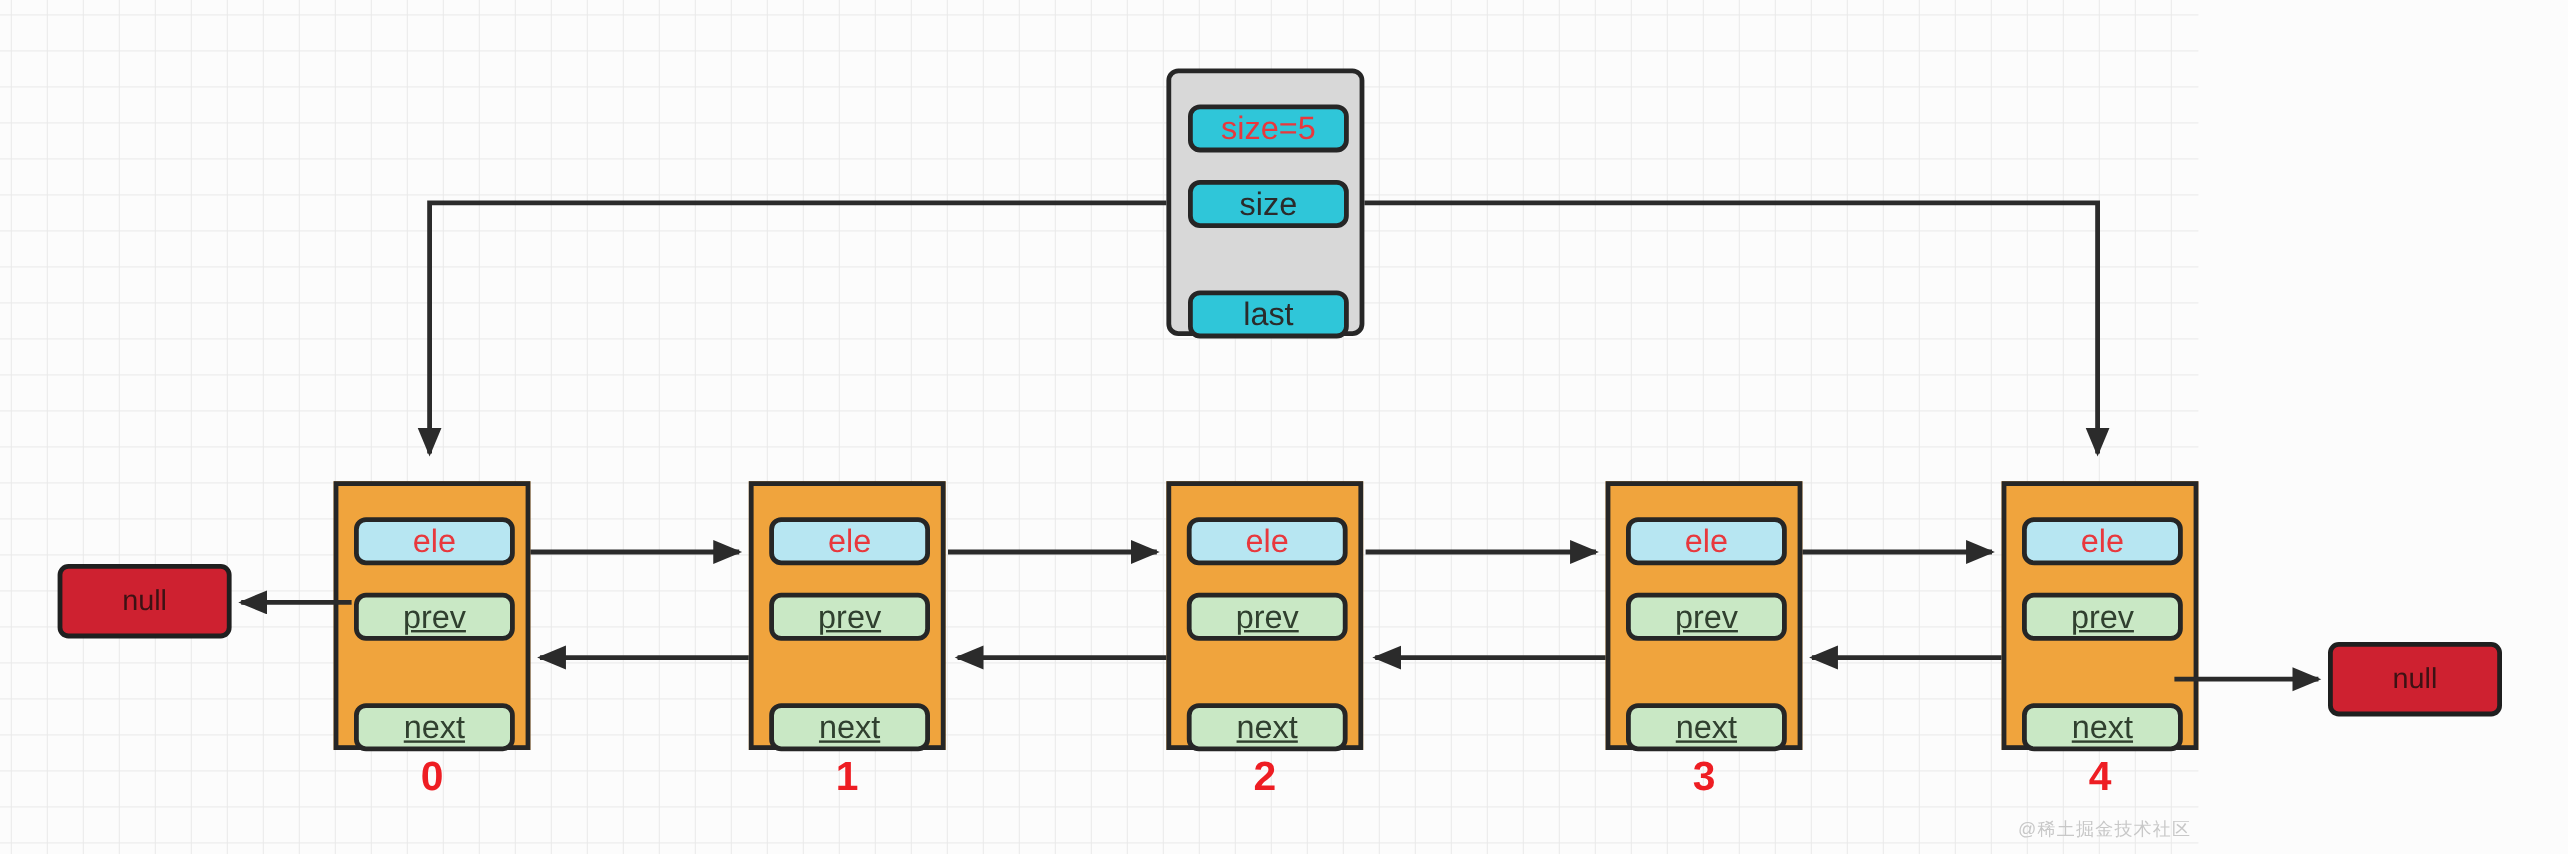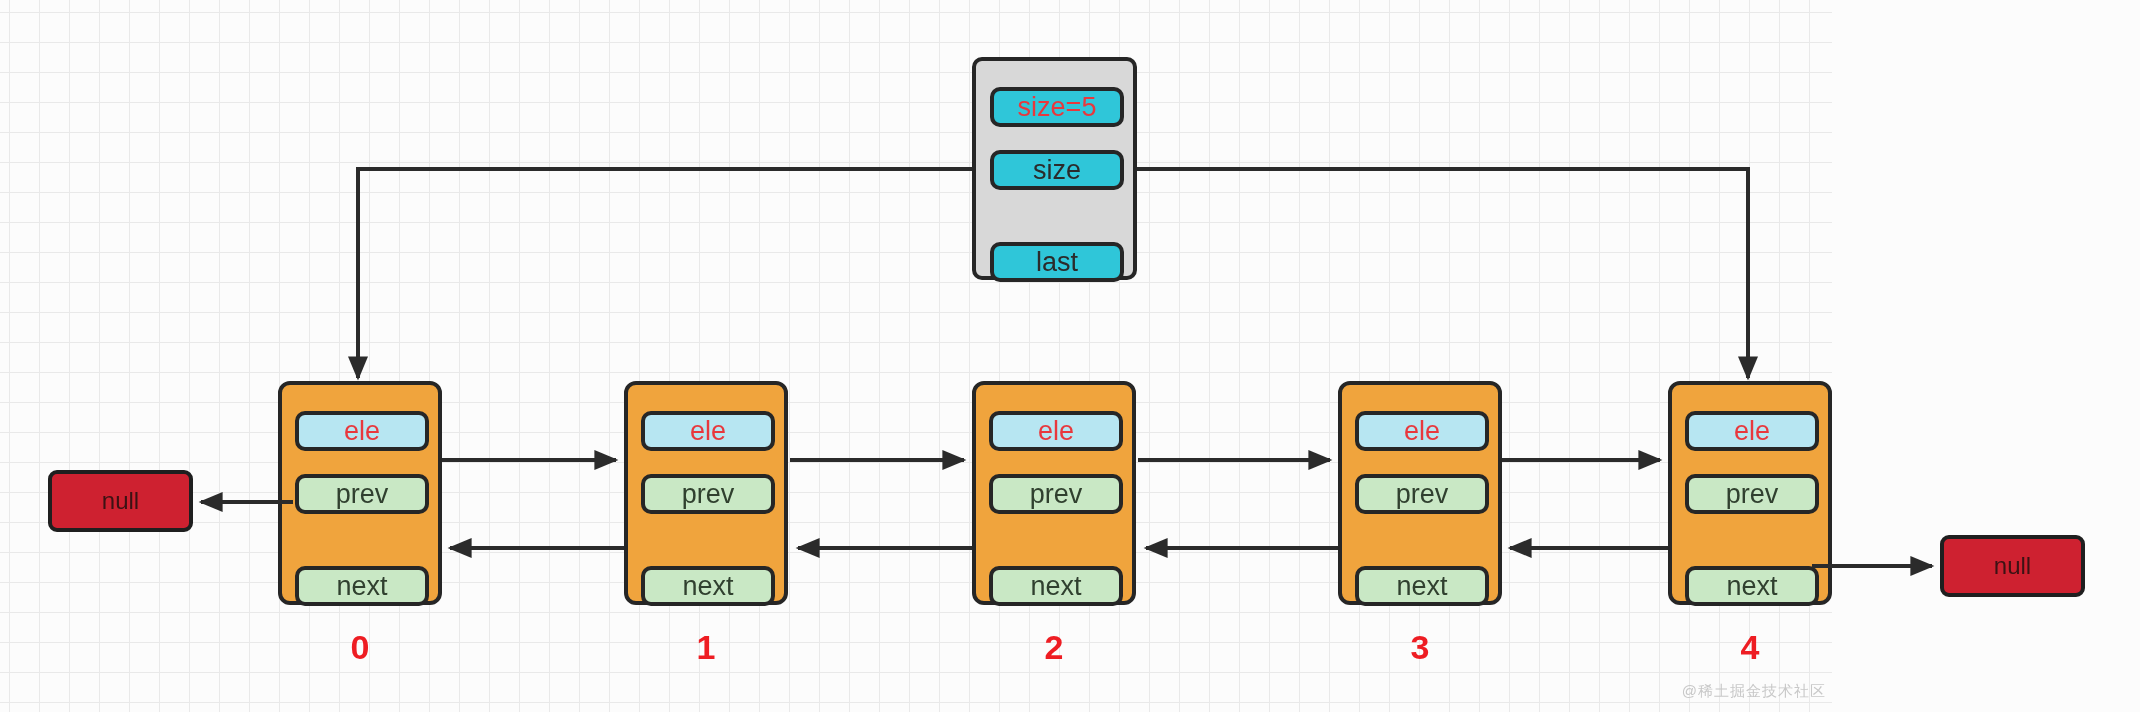--- a/index.html
+++ b/index.html
@@ -18,33 +18,33 @@
   }
   .arrow-layer{position:absolute;left:0;top:0;width:2140px;height:712px;pointer-events:none;}
 
   
   .hdr{
     position:absolute;left:972px;top:57px;width:165px;height:223px;
     background:#d8d8d8;border:4px solid #262626;border-radius:10px;box-sizing:border-box;
   }
   
   .node{
-    position:absolute;top:381px;width:164px;height:224px;
-    background:#f0a43d;border:4px solid #262626;border-radius:12px;box-sizing:border-box;
+    position:absolute;top:401px;width:164px;height:224px;
+    background:#f0a43d;border:4px solid #262626;border-radius:0;box-sizing:border-box;
   }
   .field{
     position:absolute;left:13px;width:134px;height:40px;
     border:4px solid #262626;border-radius:10px;box-sizing:border-box;
     display:flex;align-items:center;justify-content:center;
     font-size:27px;color:#2b2b2b;
   }
   .f1{top:26px;} .f2{top:89px;} .f3{top:152px;margin-top:29px;}
   .f-teal{background:#2fc6d9;}
   .f-blue{background:#b7e6f2;}
-  .f-green{background:#c9e8c5;color:#30402f;}
+  .f-green{background:#c9e8c5;color:#30402f;text-decoration:underline;}
   .t-red{color:#e8383d;}
   .hdr .field{left:14px;}
 
   .idx-label{
     position:absolute;top:628px;width:164px;text-align:center;
     font-size:34px;font-weight:bold;color:#ee1d23;
   }
   .null-box{
     position:absolute;width:145px;height:62px;
     background:#ce2130;border:4px solid #1f1f1f;border-radius:9px;box-sizing:border-box;

